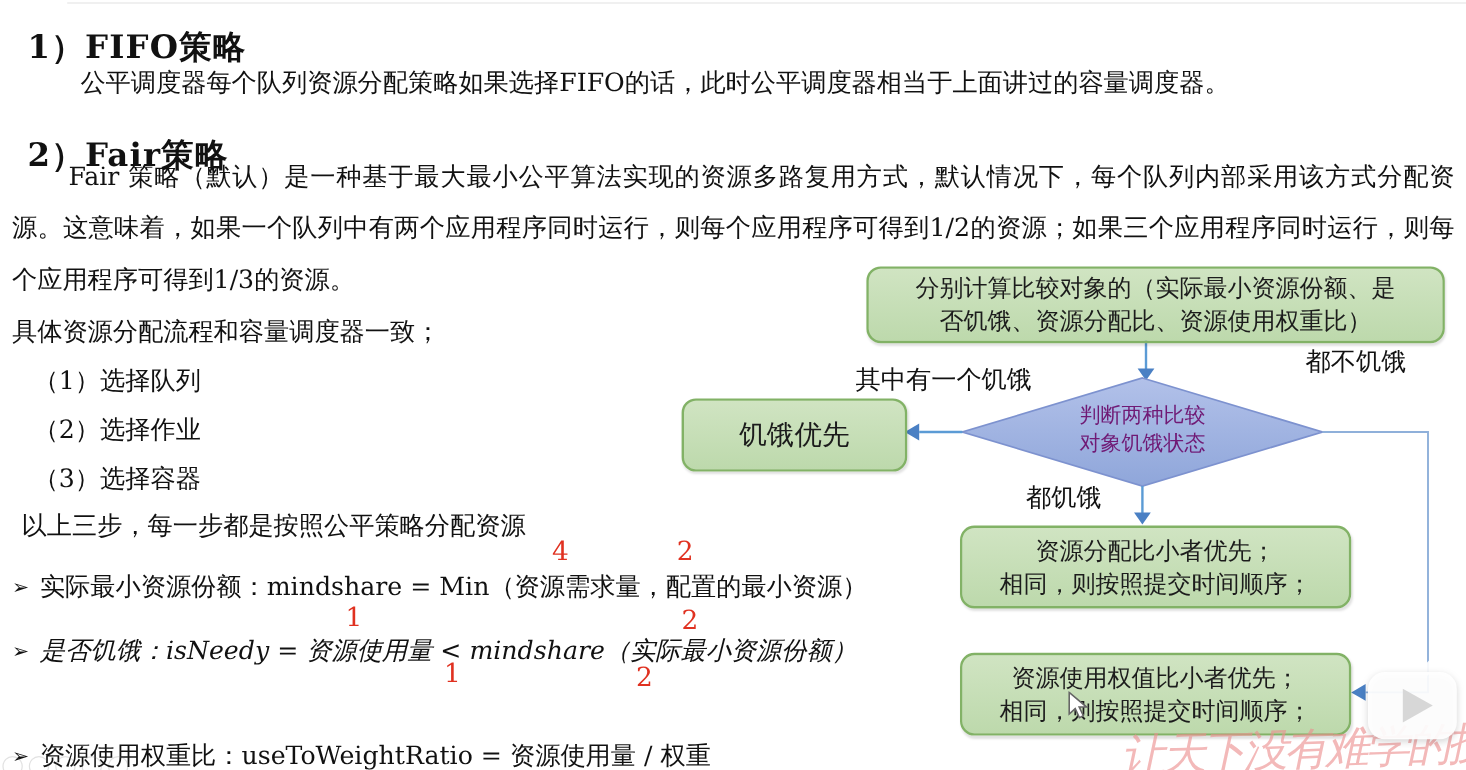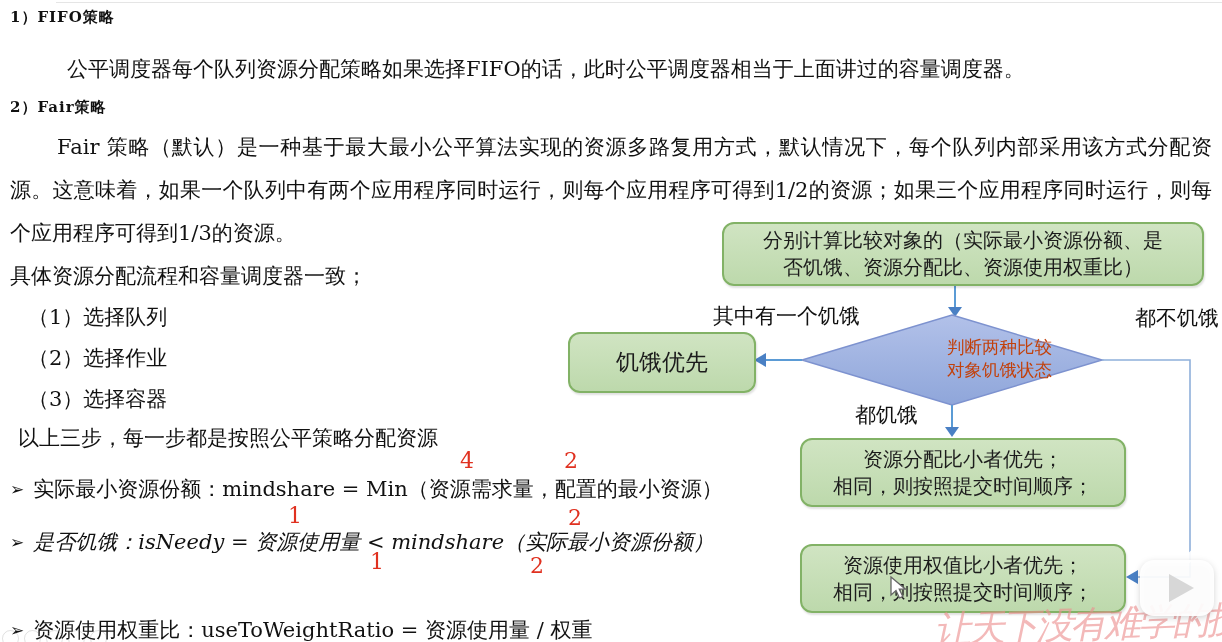--- a/index.html
+++ b/index.html
@@ -2,21 +2,21 @@
 <html style="--green-fill: #bdd9ac; --green-fill-light: #d0e4c2; --green-border: #82b266; --diamond-fill: #8fa6da; --diamond-fill-light: #b2c1e9; --diamond-border: #7d92cf; --arrow-blue: #5b9bd5; --connector-blue: #8fb0da; --arrowhead-blue: #4a80c4; --red-annotation: #e03120; --watermark-pink: #ec8f8f;"><head>
 <meta charset="utf-8">
 <style>
   html,body{margin:0;padding:0;background:#fff;}
   .canvas{
     position:relative;width:1222px;height:642px;background:#fff;overflow:hidden;
     font-family:"DejaVu Serif","Liberation Serif",serif;color:#111;
   }
   .abs{position:absolute;}
   .hairline{left:56px;top:2px;width:1166px;height:1px;background:rgba(0,0,0,0.10);}
-  h1.doc-h{margin:0;font-size:15px;font-weight:bold;letter-spacing:1px;}
+  h1.doc-h{margin:13px;font-size:27px;font-weight:bold;letter-spacing:1px;}
   .h-fifo{left:10px;top:8px;}
   .h-fair{left:10px;top:98px;}
   .body-t{font-size:21px;line-height:1.35;}
   .p-fifo{left:57px;top:45px;width:1160px;}
   .p-fair{left:10px;top:126px;width:1202px;line-height:43px;text-align:justify;text-align-last:left;text-indent:47px;}
   .l-process{left:10px;top:262px;}
   .step{left:28px;font-size:21px;}
   .s1{top:303px;text-align:center;}.s2{top:344px;}.s3{top:385px;}
   .l-summary{left:18px;top:424px;}
   .bullet{left:10px;font-size:21px;white-space:nowrap;}
@@ -36,24 +36,24 @@
     background:linear-gradient(180deg, var(--green-fill-light,#d0e4c2), var(--green-fill,#bdd9ac));
     border:2px solid var(--green-border,#82b266);
     border-radius:12px;box-shadow:1px 2px 2px rgba(0,0,0,0.12);
     display:flex;align-items:center;justify-content:center;text-align:center;
     white-space:pre-line;
   }
   .box-compute{left:722px;top:222px;width:478px;height:60px;font-size:20px;line-height:27px;}
   .box-hungry{left:568px;top:332px;width:184px;height:57px;font-size:23px;}
   .box-ratio{left:800px;top:438px;width:322px;height:65px;font-size:20px;line-height:27px;}
   .box-weight{left:800px;top:544px;width:322px;height:65px;font-size:20px;line-height:27px;}
-  .diamond-label{left:852px;top:336px;width:200px;text-align:right;font-size:17.5px;line-height:23px;white-space:pre-line;color:#c2410c;}
+  .diamond-label{left:852px;top:336px;width:200px;text-align:center;font-size:17.5px;line-height:23px;white-space:pre-line;color:#701a75;}
   .flabel{font-size:21px;color:#111;}
   .fl-one{left:713px;top:302px;}
-  .fl-none{left:1088px;top:304px;margin-left:47px;}
+  .fl-none{left:1088px;top:287px;}
   .fl-both{left:855px;top:401px;}
   svg.overlay{left:0;top:0;pointer-events:none;}
 
   .watermark{
     left:934px;top:600px;width:300px;
     font-size:37px;font-style:italic;letter-spacing:-3px;white-space:nowrap;
     color:var(--watermark-pink,#ec8f8f);opacity:0.62;
     font-family:"DejaVu Serif",serif;transform:rotate(-2deg);
   }
   .faint-ring{width:15px;height:15px;border:1px solid rgba(120,120,120,0.22);border-radius:50%;top:630px;}

